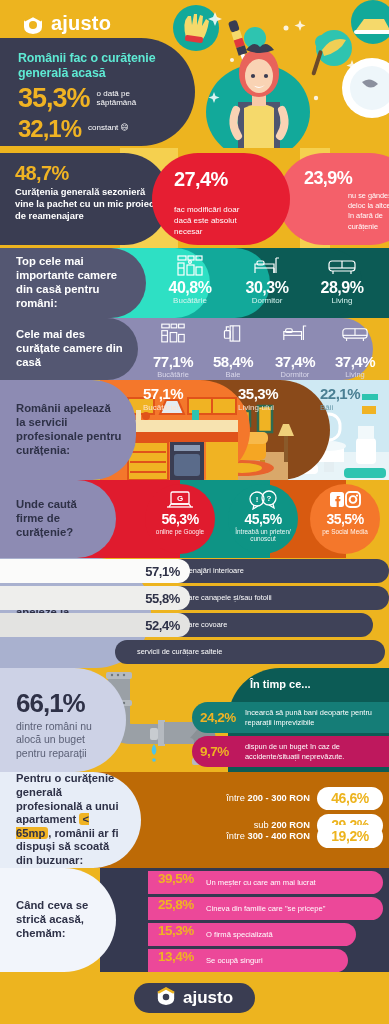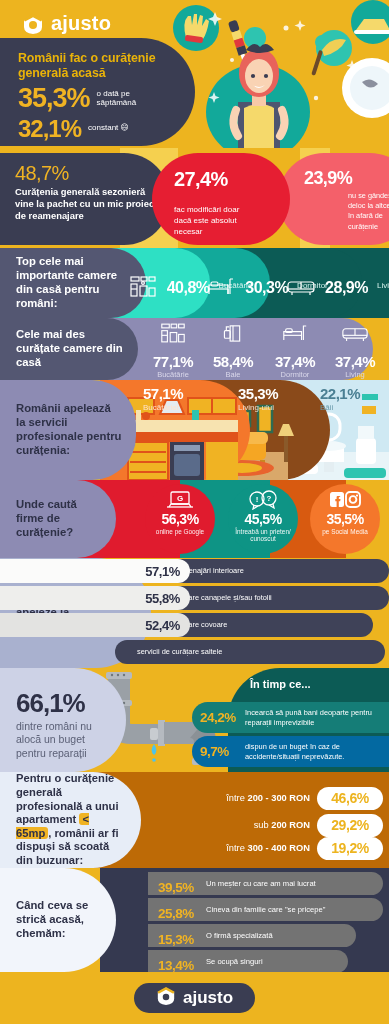--- a/index.html
+++ b/index.html
@@ -15,21 +15,21 @@
   .hdr { position: absolute; left: 0; top: 0; width: 389px; height: 148px; background: #edb41f; overflow: hidden; }
   .hdr-art { position: absolute; inset: 0; }
   .logo-wrap { position: absolute; left: 22px; top: 12px; display: flex; align-items: center; gap: 7px; z-index: 9; }
   .logo-mark { width: 22px; height: 22px; position: relative; }
   .logo-txt { color: #fff; font-size: 20px; font-weight: 700; letter-spacing: .2px; }
   .hdr-card {
     position: absolute; left: -30px; top: 38px; width: 225px; height: 108px;
     background: #3a3d52; border-radius: 0 54px 54px 0; z-index: 8;
     padding: 13px 16px 0 48px;
   }
-  .hdr-title { color: #eab308; font-size: 12.4px; font-weight: 700; line-height: 1.22; letter-spacing: -.1px; }
+  .hdr-title { color: #5eead4; font-size: 12.4px; font-weight: 700; line-height: 1.22; letter-spacing: -.1px; }
   .hdr-row { display: flex; align-items: center; gap: 7px; margin-top: 3px; }
   .big-y { color: #f0b323; font-size: 27px; font-weight: 700; letter-spacing: -1px; line-height: 1.05; }
   .sm-w { color: #fff; font-size: 8px; line-height: 1.2; }
   .sm-w2 { color: #fff; font-size: 8px; line-height: 1.2; }
 
   
   .band { position: absolute; left: 0; width: 389px; overflow: hidden; }
   .lbl-pill {
     position: absolute; left: -34px; background: #545772;
     border-radius: 0 44px 44px 0; display: flex; align-items: center;
@@ -38,21 +38,21 @@
   }
 
   
   .s2 { top: 148px; height: 100px; background: #edb41f; }
   .s2 .deco1 { position: absolute; left: 120px; top: 0; width: 58px; height: 100px; background: #f5d04f; }
   .s2 .deco2 { position: absolute; left: 300px; top: 0; width: 30px; height: 100px; background: #f5d04f; }
   .s2-dark {
     position: absolute; left: -30px; top: 5px; width: 200px; height: 92px;
     background: #3a3d52; border-radius: 0 46px 46px 0; padding: 9px 12px 0 45px; z-index: 4;
   }
-  .s2-dark .pct { color: #f0b323; font-size: 20px; font-weight: 400; letter-spacing: -.6px; line-height: 1.1; }
+  .s2-dark .pct { color: #f0b323; font-size: 20px; font-weight: 700; letter-spacing: -.6px; line-height: 1.1; }
   .s2-dark .txt { color: #fff; font-size: 9.4px; font-weight: 700; line-height: 1.26; margin-top: 2px; }
   .s2-red {
     position: absolute; left: 152px; top: 5px; width: 138px; height: 92px;
     background: #e61e32; border-radius: 46px; padding: 16px 14px 0 22px; z-index: 5;
   }
   .s2-red .pct { color: #fff; font-size: 20px; font-weight: 700; letter-spacing: -.6px; line-height: 1; }
   .s2-red .txt { color: #fff; font-size: 8px; line-height: 1.35; margin-top: 16px; }
   .s2-pink {
     position: absolute; left: 278px; top: 5px; width: 138px; height: 92px;
     background: #f4606a; border-radius: 46px; padding: 16px 14px 0 26px; z-index: 4;
@@ -60,21 +60,21 @@
   .s2-pink .pct { color: #fff; font-size: 18px; font-weight: 700; letter-spacing: -.6px; line-height: 1; }
   .s2-pink .txt { color: #fff; font-size: 7.3px; line-height: 1.4; margin-top: 4px; margin-left: 44px; }
 
   
   .s3 { top: 248px; height: 70px; background: #edb41f; }
   .s3 .teal-d { position: absolute; left: 120px; top: 0; width: 269px; height: 70px; background: #0c5b55; border-radius: 0 0 0 0; }
   .s3 .teal-d-round { position: absolute; left: 212px; top: 0; width: 150px; height: 70px; background: #0c5b55; border-radius: 0 35px 35px 0; }
   .s3 .teal-m { position: absolute; left: 120px; top: 0; width: 150px; height: 70px; background: #12a99a; border-radius: 0 35px 35px 0; }
   .s3 .teal-l { position: absolute; left: 100px; top: 0; width: 110px; height: 70px; background: #2ee0c4; border-radius: 0 35px 35px 0; }
   .s3 .lbl-pill { top: 0; height: 70px; width: 180px; }
-  .cell { position: absolute; top: 0; height: 70px; display: flex; flex-direction: row; align-items: center; justify-content: center; padding-top: 7px; z-index: 6; gap: 9px; }
+  .cell { position: absolute; top: 0; height: 70px; display: flex; flex-direction: column; align-items: center; justify-content: flex-start; padding-top: 7px; z-index: 6; }
   .cell .ic { height: 21px; display: flex; align-items: center; justify-content: center; }
   .cell .pct { color: #fff; font-size: 16px; font-weight: 700; letter-spacing: -.5px; line-height: 1.15; margin-top: 3px; }
   .cell .cap { color: #d6f3ee; font-size: 8px; line-height: 1.1; }
 
   
   .s4 { top: 318px; height: 62px; background: #edb41f; }
   .s4 .purple { position: absolute; left: 0; top: 0; width: 373px; height: 62px; background: #8d8bb3; border-radius: 0 31px 31px 0; }
   .s4 .lbl-pill { top: 0; height: 62px; width: 172px; background: #545772; }
   .cell4 { position: absolute; top: 0; height: 62px; display: flex; flex-direction: column; align-items: center; padding-top: 5px; z-index: 6; }
   .cell4 .ic { height: 20px; display: flex; align-items: center; justify-content: center; }
@@ -127,22 +127,22 @@
   .row9 .rlabel { color: #fff; font-size: 9.3px; }
   .row9 .rlabel b { font-weight: 700; }
   .row9 .cap { width: 66px; height: 23px; background: #fff; border-radius: 12px; display: flex; align-items: center; justify-content: center;
                color: #edb41f; font-size: 14px; font-weight: 700; letter-spacing: -.4px; }
   .hl { background: #f0b323; color: #2e3147; padding: 0 3px; border-radius: 3px; font-weight: 700; }
 
   
   .s10 { top: 868px; height: 104px; background: #edb41f; }
   .s10 .darkbg { position: absolute; left: 100px; top: 0; width: 289px; height: 104px; background: #353950; }
   .s10 .lbl-pill { top: 0; height: 104px; width: 150px; background: #f2f5fb; color: #2e3147; border-radius: 0 52px 52px 0; z-index: 7; }
-  .row10 { position: absolute; left: 148px; height: 24px; display: flex; align-items: flex-end; z-index: 6; }
-  .row10 .cap { width: 235px; height: 23px; background: #737373; border-radius: 0 12px 12px 0; display: flex; align-items: center; padding-left: 58px; }
+  .row10 { position: absolute; left: 148px; height: 24px; display: flex; align-items: flex-start; z-index: 6; }
+  .row10 .cap { width: 235px; height: 23px; background: #ec4899; border-radius: 0 12px 12px 0; display: flex; align-items: center; padding-left: 58px; }
   .row10 .p { position: absolute; left: 10px; color: #f0b323; font-size: 13.5px; font-weight: 700; letter-spacing: -.5px; z-index: 2; }
   .row10 .t { color: #fff; font-size: 7.6px; line-height: 1.25; }
 
   
   .ftr { position: absolute; left: 0; top: 972px; width: 389px; height: 52px; background: #edb41f; display: flex; align-items: center; justify-content: center; }
   .ftr-pill { background: #3a3d52; border-radius: 20px; height: 30px; padding: 0 22px; display: flex; align-items: center; gap: 7px; }
   .ftr-txt { color: #fff; font-size: 17px; font-weight: 700; }
 </style>
 </head>
 <body>
@@ -565,42 +565,42 @@
       <div class="pct">66,1%</div>
       <div class="sub">dintre români nu alocă un buget pentru reparații</div>
     </div>
 
     <div class="ttl">În timp ce...</div>
 
     <div class="bar8" style="top:34px;left:192px;width:197px">
       <span class="p">24,2%</span>
       <span class="t" style="max-width:140px">încearcă să pună bani deoparte pentru reparații imprevizibile</span>
     </div>
-    <div class="bar8" style="top:68px;left:192px;width:197px;background:#0369a1">
+    <div class="bar8" style="top:68px;left:192px;width:197px;background:#be185d">
       <span class="p">9,7%</span>
       <span class="t" style="max-width:142px">dispun de un buget în caz de accidente/situații neprevăzute.</span>
     </div>
   </div>
 
   <div class="band s9">
     <div class="lbl-pill">
       <div>
         <span>Pentru o curățenie generală profesională a unui apartament </span><span class="hl">&lt; 65mp</span><span>, românii ar fi dispuși să scoată din buzunar:</span>
       </div>
     </div>
 
     <div class="row9" style="top:14px;width:260px">
       <span class="rlabel"><span>între </span><b>200 - 300 RON</b></span>
       <span class="cap">46,6%</span>
     </div>
     <div class="row9" style="top:41px;width:260px">
       <span class="rlabel"><span>sub </span><b>200 RON</b></span>
       <span class="cap">29,2%</span>
     </div>
-    <div class="row9" style="top:64px;width:260px">
+    <div class="row9" style="top:52px;width:260px">
       <span class="rlabel"><span>între </span><b>300 - 400 RON</b></span>
       <span class="cap">19,2%</span>
     </div>
   </div>
 
   <div class="band s10">
     <div class="darkbg"></div>
     <div class="lbl-pill">Când ceva se strică acasă, chemăm:</div>
 
     <div class="row10" style="top:3px">

